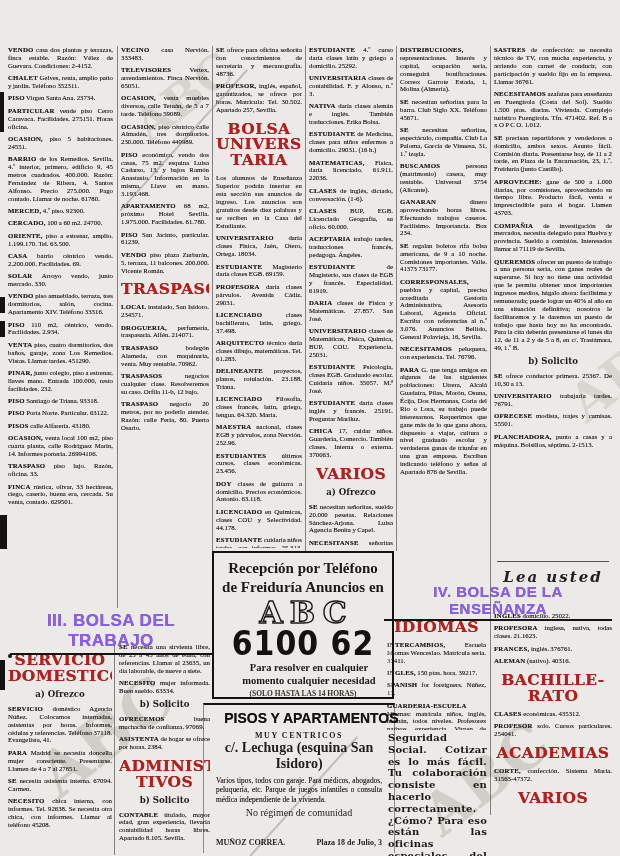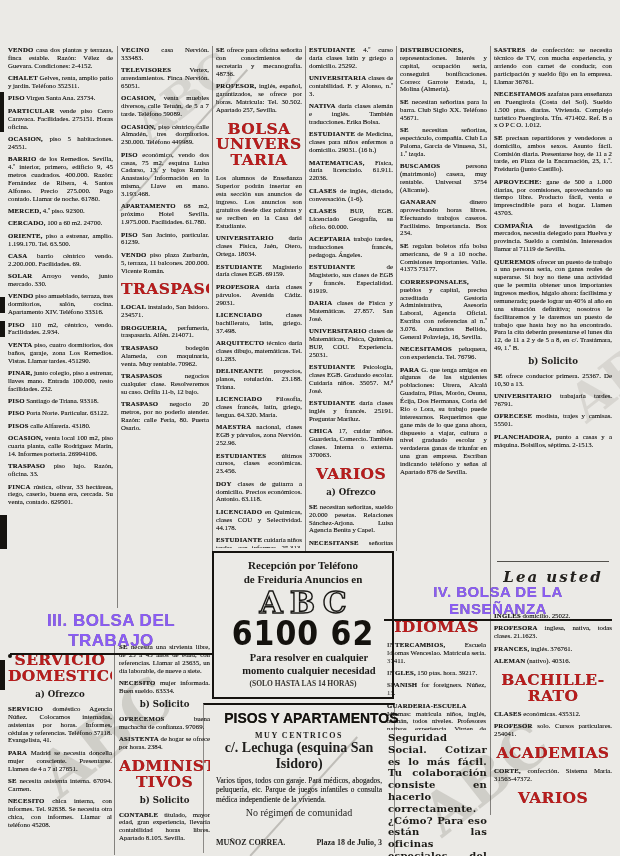--- a/index.html
+++ b/index.html
@@ -29,21 +29,21 @@
   .edgemark{position:absolute;background:#15130f;z-index:4;}
   .wm{position:absolute;font-family:"DejaVu Serif",serif;font-weight:bold;
       color:rgba(148,146,138,.32);transform:rotate(-38deg);z-index:0;pointer-events:none;}
   .scratch{position:absolute;height:1.5px;background:rgba(125,122,114,.4);
            transform:rotate(-48deg);transform-origin:left center;z-index:3;}
 
   
   .abc-box{position:absolute;left:212px;top:551px;width:182px;height:148px;
            border:2.5px solid #15130f;text-align:center;z-index:3;background:rgba(236,235,231,.25);
            padding-top:6px;box-sizing:border-box;}
-  .abc-line{font-weight:bold;font-size:11px;line-height:1.25;color:#1b1a17;}
+  .abc-line{font-weight:bold;font-size:15px;line-height:1.25;color:#1b1a17;}
   .abc-brand{font-family:"DejaVu Serif",serif;font-size:30px;font-weight:bold;letter-spacing:7px;
              line-height:1.05;color:#ebeae6;-webkit-text-stroke:1.4px #1a1916;
              text-shadow:0 0 1px rgba(26,25,22,.9);margin-left:7px;}
   .abc-phone{font-family:"DejaVu Sans",sans-serif;font-weight:800;font-size:30px;letter-spacing:1px;
              line-height:1;color:#14120e;transform:scaleY(1.12);margin-top:1px;}
   .abc-tag{font-weight:bold;font-size:10.5px;line-height:1.2;margin-top:3px;color:#1b1a17;margin-left:12px;}
   .abc-small{font-weight:bold;font-size:7.5px;margin-top:2px;color:#33312c;}
 
   
   .pisos-box{position:absolute;left:203px;top:703px;width:192px;height:150px;z-index:3;

